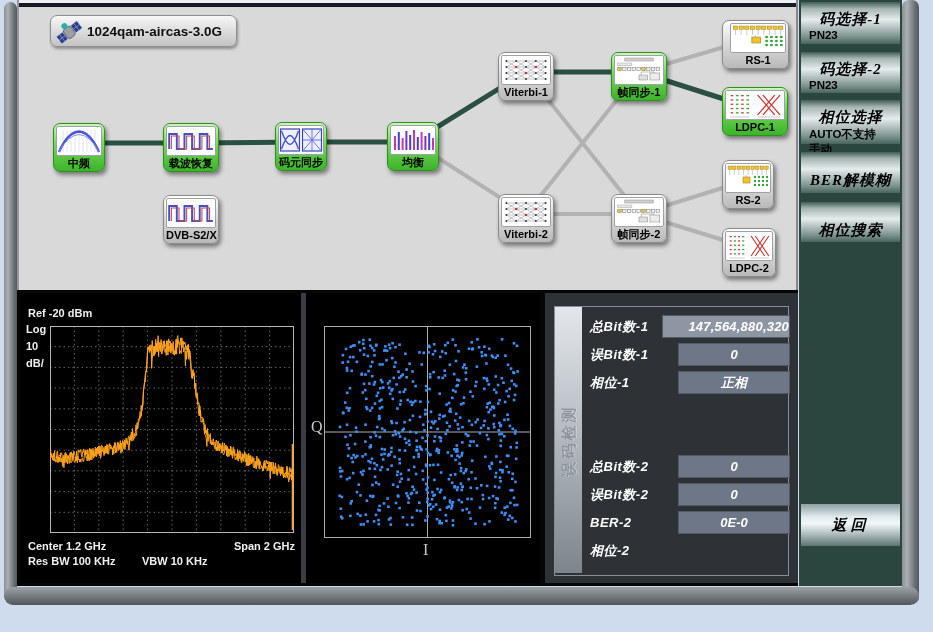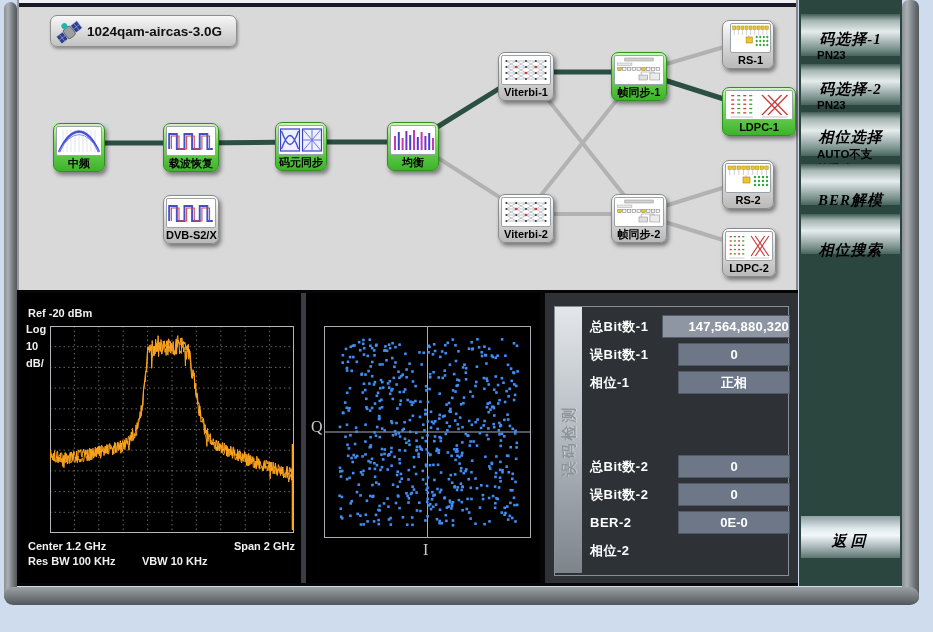--- a/index.html
+++ b/index.html
@@ -46,31 +46,31 @@
   #const-svg{position:absolute;left:18px;top:33px;}
   .axis-lab{position:absolute;color:#c8c8c8;font-family:"Liberation Serif",serif;font-size:16px;}
 
   .ber-frame{position:absolute;left:9px;top:13px;width:233px;height:268px;border:1px solid #878e96;}
   .ber-tab{position:absolute;left:10px;top:14px;width:27px;height:266px;
     background:linear-gradient(180deg,#e3e7eb,#b7bdc3 45%,#7d848c);
     display:flex;align-items:center;justify-content:center;}
   .ber-tab span{transform:rotate(-90deg);white-space:nowrap;font-size:15px;font-weight:bold;
     color:#8d949c;letter-spacing:3px;text-shadow:0 1px 0 rgba(255,255,255,.4);}
   .ber-group{position:absolute;left:45px;width:200px;}
-  .ber-row{display:flex;align-items:center;justify-content:space-between;height:23px;margin-bottom:5px;}
+  .ber-row{display:flex;align-items:center;justify-content:space-between;height:23px;margin-bottom:5px;font-style:italic;}
   .ber-label{color:#fff;font-weight:bold;font-size:13px;letter-spacing:.5px;white-space:nowrap;}
   .ber-value{width:110px;height:21px;line-height:21px;text-align:center;background:#6d7787;
     border:1px solid #525a66;color:#fff;font-weight:bold;font-size:13px;flex:none;}
   .ber-value.wide{width:126px;background:#8e96a4;font-size:13px;letter-spacing:.2px;text-align:right;}
 
   
   .sidebar{position:absolute;left:799px;top:0;width:103px;height:586px;background:#2a463f;}
   .side-btn{position:absolute;left:2px;width:99px;border:0;cursor:pointer;color:#000;
     background:linear-gradient(180deg,#415d54 0%,#a6b6b2 16%,#e5ecec 42%,#bdc8c8 58%,#78908a 84%,#48645c 100%);
-    font-family:"Liberation Serif",serif;font-style:italic;font-weight:bold;padding:16px;margin-top:12px;}
+    font-family:"Liberation Serif",serif;font-style:italic;font-weight:bold;padding:8px;}
   .side-btn .t{display:block;font-size:15px;letter-spacing:1px;text-align:center;}
   .side-btn .s{display:block;text-align:left;padding-right:5px;font-size:11.5px;
     font-family:"Liberation Sans",sans-serif;font-style:normal;}
   .side-btn.back{background:linear-gradient(180deg,#8fa0a3 0%,#dfe9ec 30%,#f3f8f9 46%,#aebcbf 72%,#5d7470 100%);}
 </style>
 </head>
 <body>
 
 <div class="wrap">
 
@@ -365,21 +365,21 @@
               <rect x="28.900000000000002" y="11.5" width="3.2" height="3.2" fill="#f4f4f4" stroke="#777" stroke-width="0.5"></rect>
               <rect x="33.300000000000004" y="11.5" width="3.2" height="3.2" fill="#f4f4f4" stroke="#777" stroke-width="0.5"></rect>
               <rect x="37.7" y="11.5" width="3.2" height="3.2" fill="#f4f4f4" stroke="#777" stroke-width="0.5"></rect>
               <rect x="22" y="19" width="8" height="5" fill="#e0e0e0" stroke="#888" stroke-width="0.5"></rect>
               <rect x="32" y="17" width="9" height="7" fill="#ececec" stroke="#888" stroke-width="0.5"></rect>
               <path d="M24 19 V16 H36 V17" stroke="#888" fill="none" stroke-width="0.5"></path>
             </svg>
           </div>
           <div class="node-label">帧同步-2</div>
         </div>
-        <div class="node node-inactive" style="left: 703px; top: 20px; width: 52px; padding-left: 7px;">
+        <div class="node node-inactive" style="left: 703px; top: 20px; width: 67px; padding-left: 7px;">
           <div class="node-icon">
             <svg viewBox="0 0 44 28" preserveAspectRatio="none">
               <g>
                 <rect x="2" y="2" width="3.4" height="3.4" fill="#f0c42c" stroke="#a8861a" stroke-width="0.5"></rect>
                 <rect x="6.6" y="2" width="3.4" height="3.4" fill="#f0c42c" stroke="#a8861a" stroke-width="0.5"></rect>
                 <rect x="11.2" y="2" width="3.4" height="3.4" fill="#f0c42c" stroke="#a8861a" stroke-width="0.5"></rect>
                 <rect x="15.799999999999999" y="2" width="3.4" height="3.4" fill="#f0c42c" stroke="#a8861a" stroke-width="0.5"></rect>
                 <rect x="20.4" y="2" width="3.4" height="3.4" fill="#f0c42c" stroke="#a8861a" stroke-width="0.5"></rect>
                 <rect x="25" y="2" width="3.4" height="3.4" fill="#f0c42c" stroke="#a8861a" stroke-width="0.5"></rect>
                 <rect x="29.599999999999998" y="2" width="3.4" height="3.4" fill="#f0c42c" stroke="#a8861a" stroke-width="0.5"></rect>
@@ -410,21 +410,21 @@
                 <circle cx="37" cy="17" r="1.2"></circle>
                 <circle cx="37" cy="21" r="1.2"></circle>
                 <circle cx="41" cy="13" r="1.2"></circle>
                 <circle cx="41" cy="17" r="1.2"></circle>
                 <circle cx="41" cy="21" r="1.2"></circle>
               </g>
             </svg>
           </div>
           <div class="node-label">RS-1</div>
         </div>
-        <div class="node node-active" style="left: 703px; top: 87px; width: 74px;">
+        <div class="node node-active" style="left: 703px; top: 87px; width: 66px;">
           <div class="node-icon">
             <svg viewBox="0 0 44 28" preserveAspectRatio="none">
               <g>
                 <rect x="3.5" y="4" width="2" height="1.3" fill="#c84040"></rect>
                 <rect x="7.5" y="4" width="2" height="1.3" fill="#3c9c3c"></rect>
                 <rect x="11.5" y="4" width="2" height="1.3" fill="#c84040"></rect>
                 <rect x="15.5" y="4" width="2" height="1.3" fill="#3c9c3c"></rect>
                 <rect x="3.5" y="8.3" width="2" height="1.3" fill="#c84040"></rect>
                 <rect x="7.5" y="8.3" width="2" height="1.3" fill="#3c9c3c"></rect>
                 <rect x="11.5" y="8.3" width="2" height="1.3" fill="#c84040"></rect>

